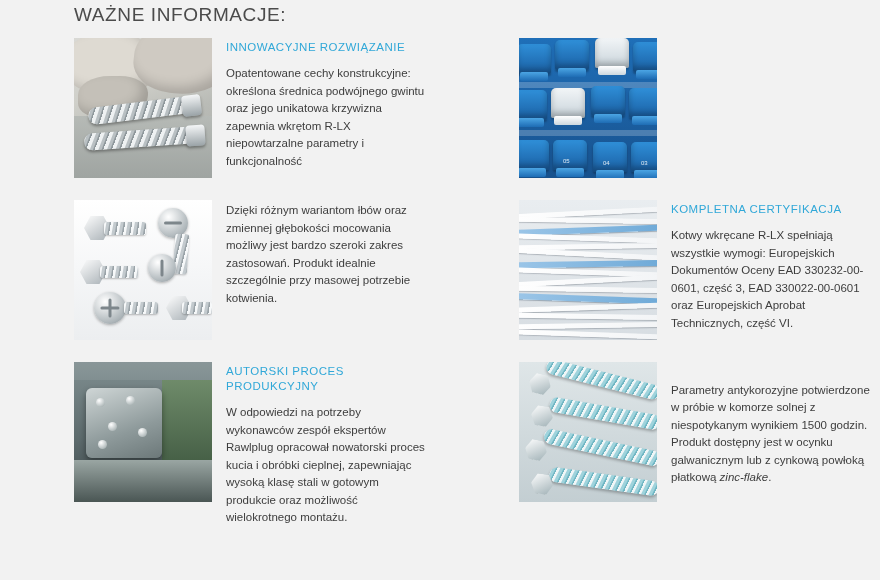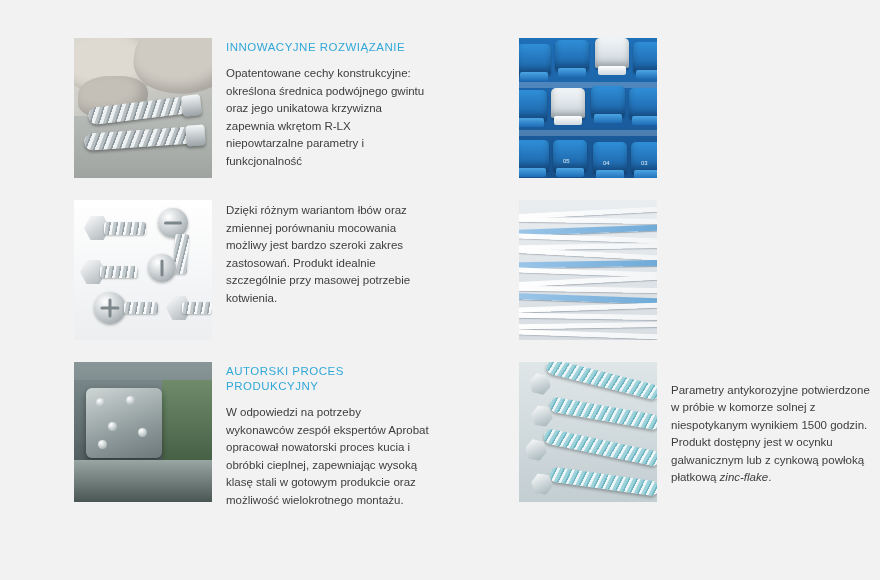--- a/index.html
+++ b/index.html
@@ -274,20 +274,21 @@
     background: linear-gradient(145deg,#ffffff,#9fb0b5);
     clip-path: polygon(25% 0%, 75% 0%, 100% 50%, 75% 100%, 25% 100%, 0% 50%);
     box-shadow: 0 2px 3px rgba(0,0,0,.3);
   }
 </style>
 </head>
 <body>
 
 <div class="page">
 
+  <h1 class="page-title">WAŻNE INFORMACJE:</h1>
 
   <div class="grid">
 
     <div class="row">
 
       <div class="cell">
         <div class="thumb img-screws-concrete">
           <div class="rock r1"></div>
           <div class="rock r2"></div>
           <div class="rock r3"></div>
@@ -344,21 +345,21 @@
             </div>
           <div class="rnd" style="left:20px; top:92px; width:32px; height:32px;">
               <div class="slot"></div>
               <div class="slot v"></div>
             </div>
           <div class="bolt-body" style="left:50px; top:102px; width:34px; height:12px;"></div>
           <div class="hexhead" style="left:92px; top:96px;"></div>
           <div class="bolt-body" style="left:108px; top:102px; width:30px; height:12px;"></div>
         </div>
         <div class="txt">
-          <p class="cell-body">Dzięki różnym wariantom łbów oraz zmiennej porównaniu mocowania możliwy jest bardzo szeroki zakres zastosowań. Produkt idealnie szczególnie przy masowej potrzebie kotwienia.</p>
+          <p class="cell-body">Dzięki różnym wariantom łbów oraz zmiennej głębokości mocowania możliwy jest bardzo szeroki zakres zastosowań. Produkt idealnie szczególnie przy masowej potrzebie kotwienia.</p>
         </div>
       </div>
 
       <div class="cell">
         <div class="thumb img-docs">
           <div class="sheet" style="top:10px;  transform:rotate(-3deg);"></div>
           <div class="sheet" style="top:18px;  transform:rotate(1deg);"></div>
           <div class="blue" style="top:27px;  transform:rotate(-2deg);"></div>
           <div class="sheet" style="top:36px;  transform:rotate(2deg);"></div>
           <div class="sheet" style="top:44px;  transform:rotate(-1deg);"></div>
@@ -367,20 +368,22 @@
           <div class="sheet" style="top:70px;  transform:rotate(2deg);"></div>
           <div class="sheet" style="top:78px;  transform:rotate(-3deg);"></div>
           <div class="sheet" style="top:87px;  transform:rotate(1deg);"></div>
           <div class="blue" style="top:96px;  transform:rotate(2deg);"></div>
           <div class="sheet" style="top:105px; transform:rotate(-2deg);"></div>
           <div class="sheet" style="top:114px; transform:rotate(1deg);"></div>
           <div class="sheet" style="top:123px; transform:rotate(-1deg);"></div>
           <div class="sheet" style="top:132px; transform:rotate(2deg);"></div>
         </div>
         <div class="txt">
+          <h2 class="cell-title">KOMPLETNA CERTYFIKACJA</h2>
+          <p class="cell-body">Kotwy wkręcane R-LX spełniają wszystkie wymogi: Europejskich Dokumentów Oceny EAD 330232-00-0601, część 3, EAD 330022-00-0601 oraz Europejskich Aprobat Technicznych, część VI.</p>
         </div>
       </div>
 
     </div>
 
     <div class="row">
 
       <div class="cell">
         <div class="thumb img-factory">
           <div class="band" style="top:0; height:18px;"></div>
@@ -389,21 +392,21 @@
             <div class="bolt" style="left:10px; top:10px;"></div>
             <div class="bolt" style="left:40px; top:8px;"></div>
             <div class="bolt" style="left:22px; top:34px;"></div>
             <div class="bolt" style="left:52px; top:40px;"></div>
             <div class="bolt" style="left:12px; top:52px;"></div>
           </div>
           <div class="table"></div>
         </div>
         <div class="txt">
           <h2 class="cell-title">AUTORSKI PROCES PRODUKCYJNY</h2>
-          <p class="cell-body">W odpowiedzi na potrzeby wykonawców zespół ekspertów Aprobat opracował nowatorski proces kucia i obróbki cieplnej, zapewniając wysoką klasę stali w gotowym produkcie oraz możliwość wielokrotnego montażu.</p>
+          <p class="cell-body">W odpowiedzi na potrzeby wykonawców zespół ekspertów Rawlplug opracował nowatorski proces kucia i obróbki cieplnej, zapewniając wysoką klasę stali w gotowym produkcie oraz możliwość wielokrotnego montażu.</p>
         </div>
       </div>
 
       <div class="cell">
         <div class="thumb img-galv">
           <div class="gscrew" style="left:26px; top:10px;  width:116px; transform:rotate(14deg);"></div>
           <div class="ghead" style="left:10px; top:12px;  transform:rotate(14deg);"></div>
           <div class="gscrew" style="left:30px; top:44px;  width:112px; transform:rotate(10deg);"></div>
           <div class="ghead" style="left:12px; top:44px;  transform:rotate(10deg);"></div>
           <div class="gscrew" style="left:24px; top:78px;  width:118px; transform:rotate(12deg);"></div>

